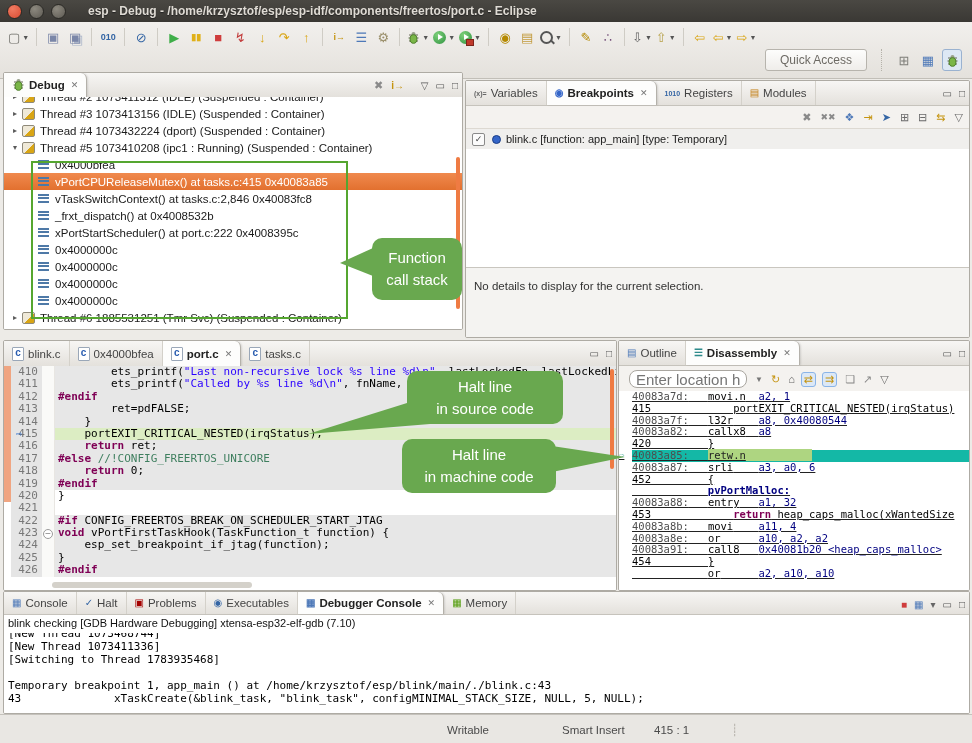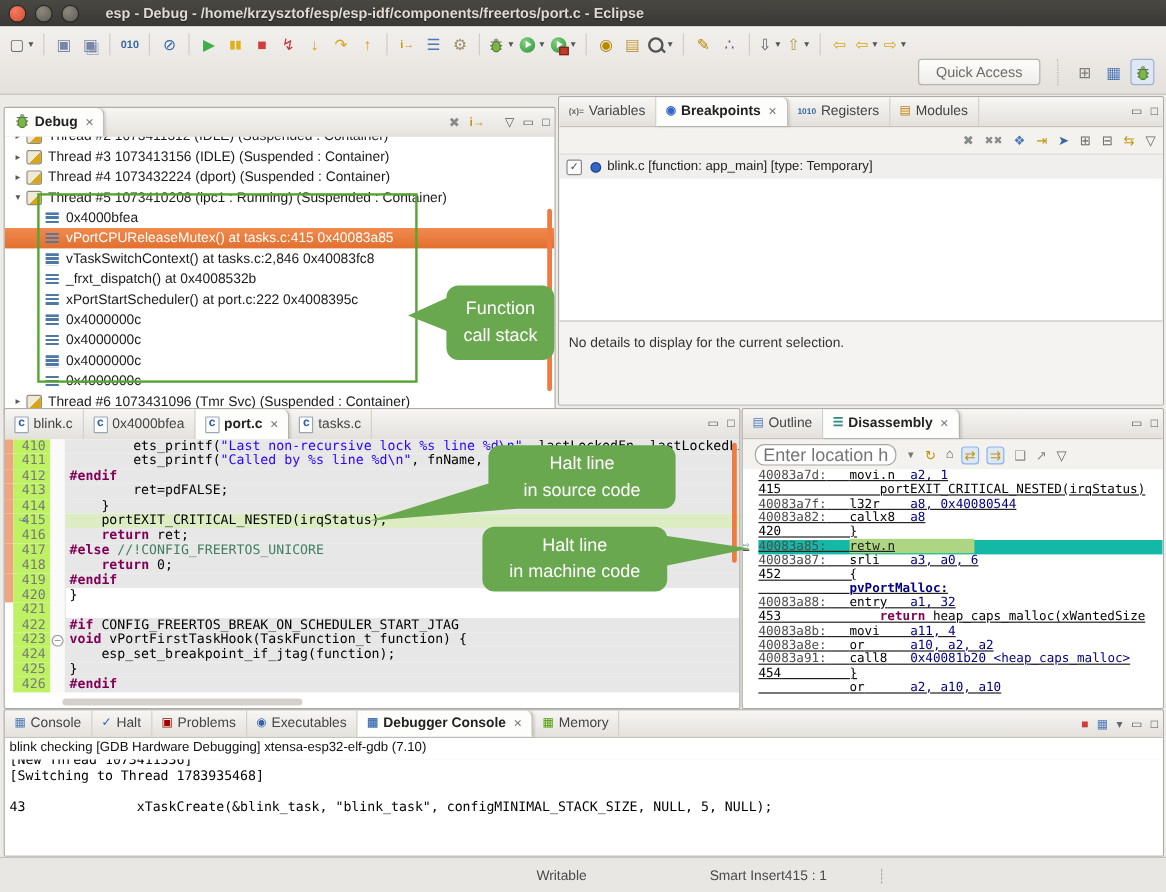--- a/index.html
+++ b/index.html
@@ -55,21 +55,21 @@
   .tab .x{margin-left:6px;color:#777;font-size:9px;font-weight:normal;}
   .chromebtns{position:absolute;right:4px;top:0;height:24px;display:flex;align-items:center;color:#555;}
   .chromebtns span{margin-left:7px;font-size:10px;}
   .viewtools{position:absolute;right:58px;top:0;height:24px;display:flex;align-items:center;color:#666;}
   .viewtools span{margin-left:8px;font-size:11px;}
 
   .cfile{display:inline-block;width:10px;height:12px;background:#fff;border:1px solid #9aa7b8;
     font-size:8px;color:#2a5db0;text-align:center;line-height:11px;font-weight:bold;border-radius:1px;}
 
   
-  #debugPanel{left:3px;top:89px;width:458px;height:256px;}
+  #debugPanel{left:3px;top:72px;width:458px;height:256px;}
   .dtree{position:absolute;left:0;top:24px;right:0;bottom:0;overflow:hidden;background:#fff;}
   .dtree-in{margin-top:-9px;}
   .trow{height:17px;display:flex;align-items:center;white-space:nowrap;font-size:11.5px;color:#1a1a1a;}
   .trow .tw{width:10px;margin-left:6px;font-size:8px;color:#5a5a5a;text-align:center;}
   .trow.frame{padding-left:34px;}
   .trow.sel{background:linear-gradient(#f08a4e,#e2702f);color:#fff;}
   .threadic{width:11px;height:10px;margin:0 5px 0 2px;background:linear-gradient(135deg,#efe9d8 55%,#d9a514 55%);
     border:1px solid #8f8a7a;border-radius:2px;display:inline-block;}
   .frameic{width:11px;height:10px;margin-right:6px;display:inline-block;
     background:repeating-linear-gradient(#4e79a7 0 2px,transparent 2px 3.4px);}
@@ -86,21 +86,21 @@
   .bpdot{width:7px;height:7px;border-radius:50%;background:#3465c8;border:1px solid #1d3f86;margin-right:5px;}
   .bp-details{position:absolute;left:0;right:0;top:186px;bottom:0;border-top:1px solid #c9c6bf;
     background:#f4f3f1;color:#333;padding:12px 0 0 8px;font-size:11.5px;}
 
   
   #editorPanel{left:3px;top:340px;width:612px;height:249px;}
   .ed-body{position:absolute;left:0;top:25px;right:0;bottom:0;background:#fff;overflow:hidden;}
   .eline{display:flex;height:12.4px;line-height:12.4px;font-family:"DejaVu Sans Mono","Liberation Mono",monospace;font-size:11px;}
   .eline .bar{width:7px;flex:none;}
   .eline.hasbar .bar{background:#f0a581;}
-  .eline .lnum{width:27px;flex:none;text-align:right;color:#787878;padding-right:4px;background:#bef264;}
+  .eline .lnum{width:27px;flex:none;text-align:right;color:#787878;padding-right:4px;background:#e5e5e5;}
   .eline .fold{width:12px;flex:none;position:relative;background:#fafaf8;border-right:1px solid #e8e6e2;}
   .eline .code{flex:1;white-space:pre;padding-left:3px;}
   .eline .code.g{background:#e7e7e7;}
   .eline .code.hl{background:#dcedc3;}
   .marker-arrow{position:absolute;left:-26px;top:0;color:#2e6fd0;font-size:10px;}
   .fold-minus{position:absolute;left:1px;top:1.5px;width:8px;height:8px;border:1px solid #9b9b9b;border-radius:50%;
     background:#fff;color:#666;font-size:8px;line-height:7px;text-align:center;}
   .k{color:#7f0055;font-weight:bold;}
   .s{color:#2a00ff;}
   .cm{color:#3f7f5f;text-align:center;}
@@ -373,21 +373,21 @@
             <span class="frameic"></span>
             <span>0x4000000c</span>
           </div>
           <div class="trow frame">
             <span class="frameic"></span>
             <span>0x4000000c</span>
           </div>
           <div class="trow thread">
             <span class="tw">▸</span>
             <span class="threadic"></span>
-            <span>Thread #6 1073431096 (Tmr Svc) (Suspended : Container)</span>
+            <span>Thread #6 1885531251 (Tmr Svc) (Suspended : Container)</span>
           </div>
         </div>
     </div>
     <div class="sb-orange" style="right:2px;top:84px;height:152px;"></div>
   </div>
 
   <div class="panel" id="varsPanel">
     <div class="tabbar">
       <div id="varsTabs" style="display:flex;">
           <div class="tab">
@@ -704,32 +704,34 @@
           <span style="color: rgb(207, 61, 61);">■</span>
           <span style="color: rgb(78, 121, 184);">▦</span>
           <span style="color: rgb(102, 102, 102);">▾</span>
           <span>▭</span>
           <span>□</span>
         </div>
     </div>
     <div class="con-label">blink checking [GDB Hardware Debugging] xtensa-esp32-elf-gdb (7.10)</div>
     <div class="con-body">
       <div class="con-in" id="consoleBody">
+          <div class="cline">[New Thread 1073468744]</div>
           <div class="cline">[New Thread 1073411336]</div>
           <div class="cline">[Switching to Thread 1783935468]</div>
           <div class="cline"></div>
+          <div class="cline">Temporary breakpoint 1, app_main () at /home/krzysztof/esp/blink/main/./blink.c:43</div>
           <div class="cline">43              xTaskCreate(&amp;blink_task, "blink_task", configMINIMAL_STACK_SIZE, NULL, 5, NULL);</div>
         </div>
     </div>
   </div>
 
   <div class="statusbar">
     <span style="width:447px;"></span>
     <span class="sitem" style="width:115px;">Writable</span>
-    <span class="sitem" style="width:92px;text-align:right;">Smart Insert</span>
+    <span class="sitem" style="width:92px;">Smart Insert</span>
     <span class="sitem">415 : 1</span>
     <span class="sep-dots" style="margin-left:42px;">┊</span>
   </div>
 
   <div class="green-box"></div>
 
   <div class="callout" style="left:372px;top:238px;width:90px;height:62px;">
     <span>Function</span>
       <span>call stack</span>
   </div>

